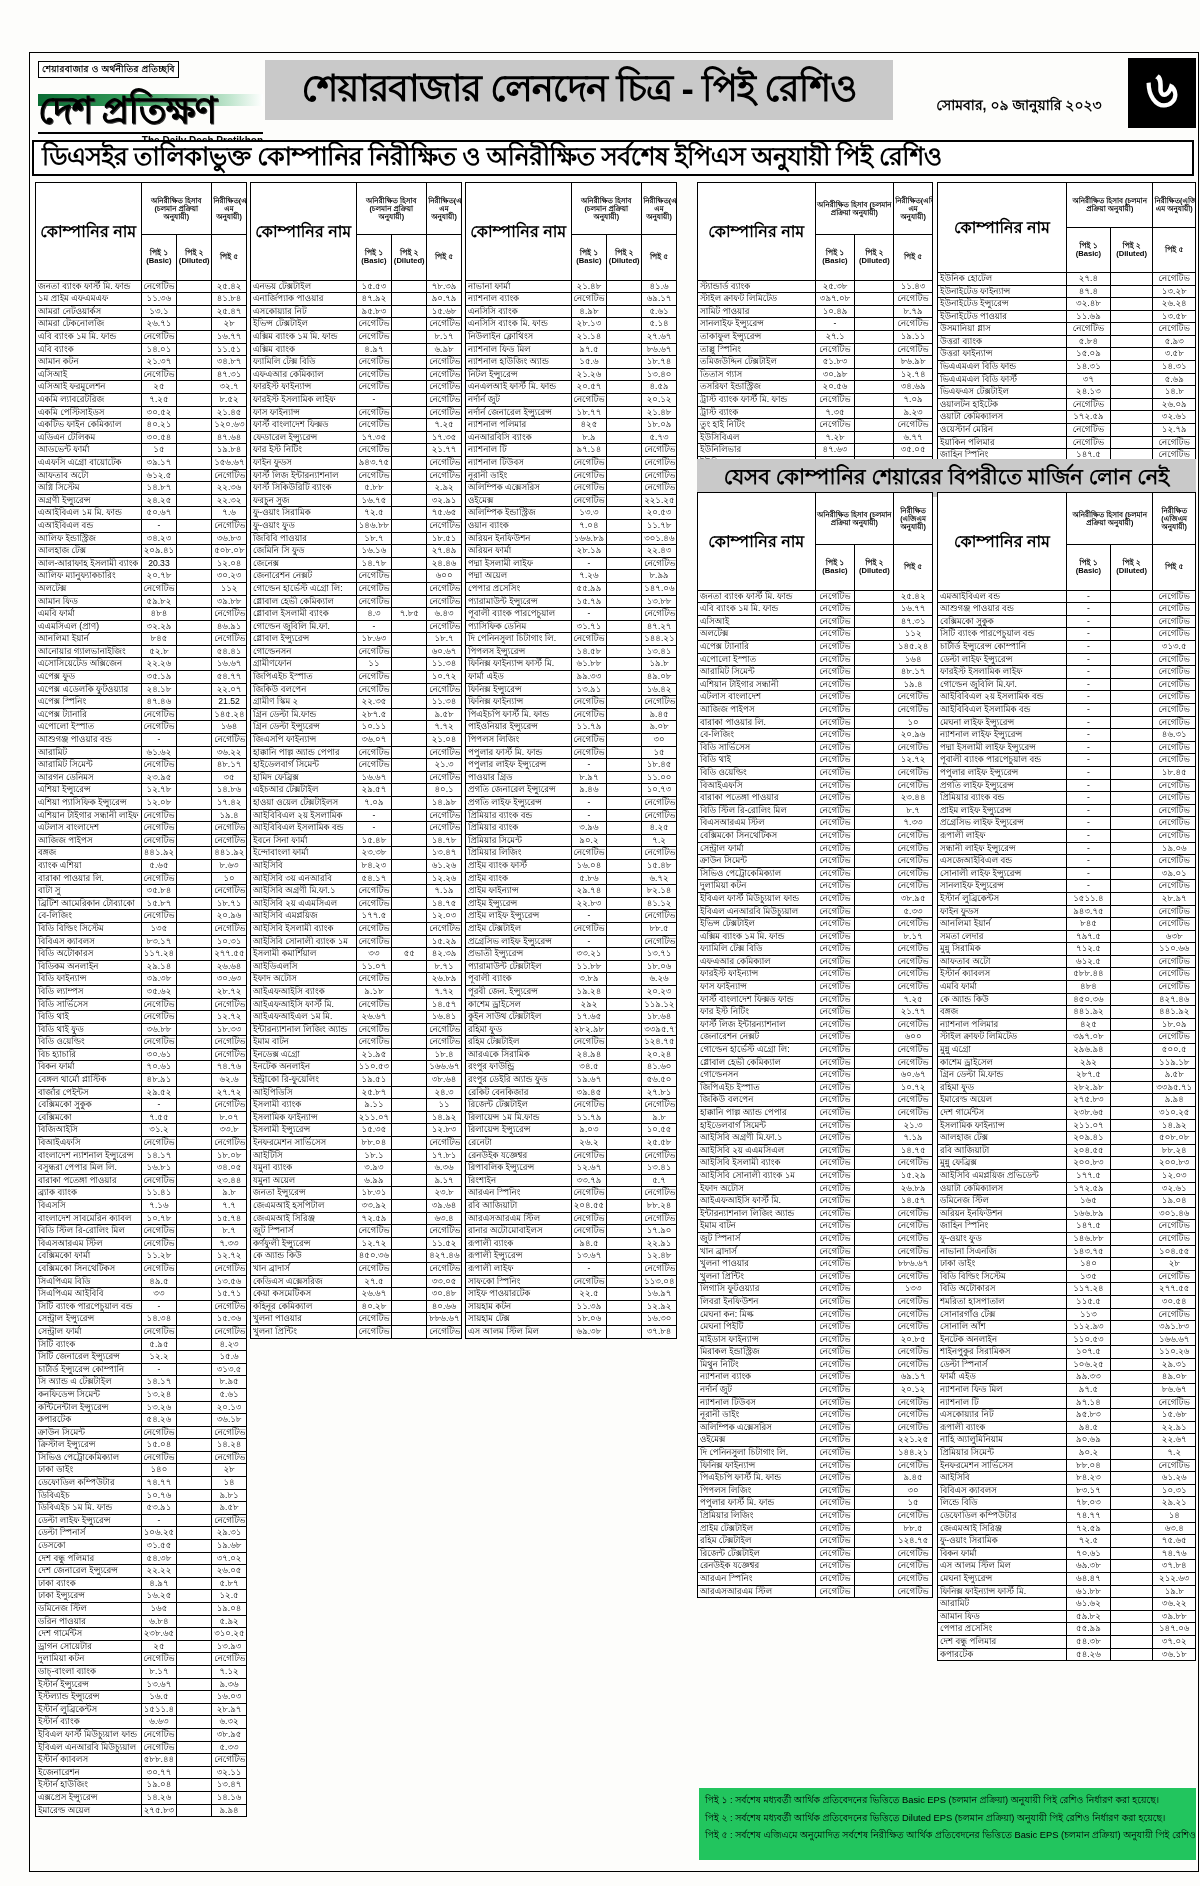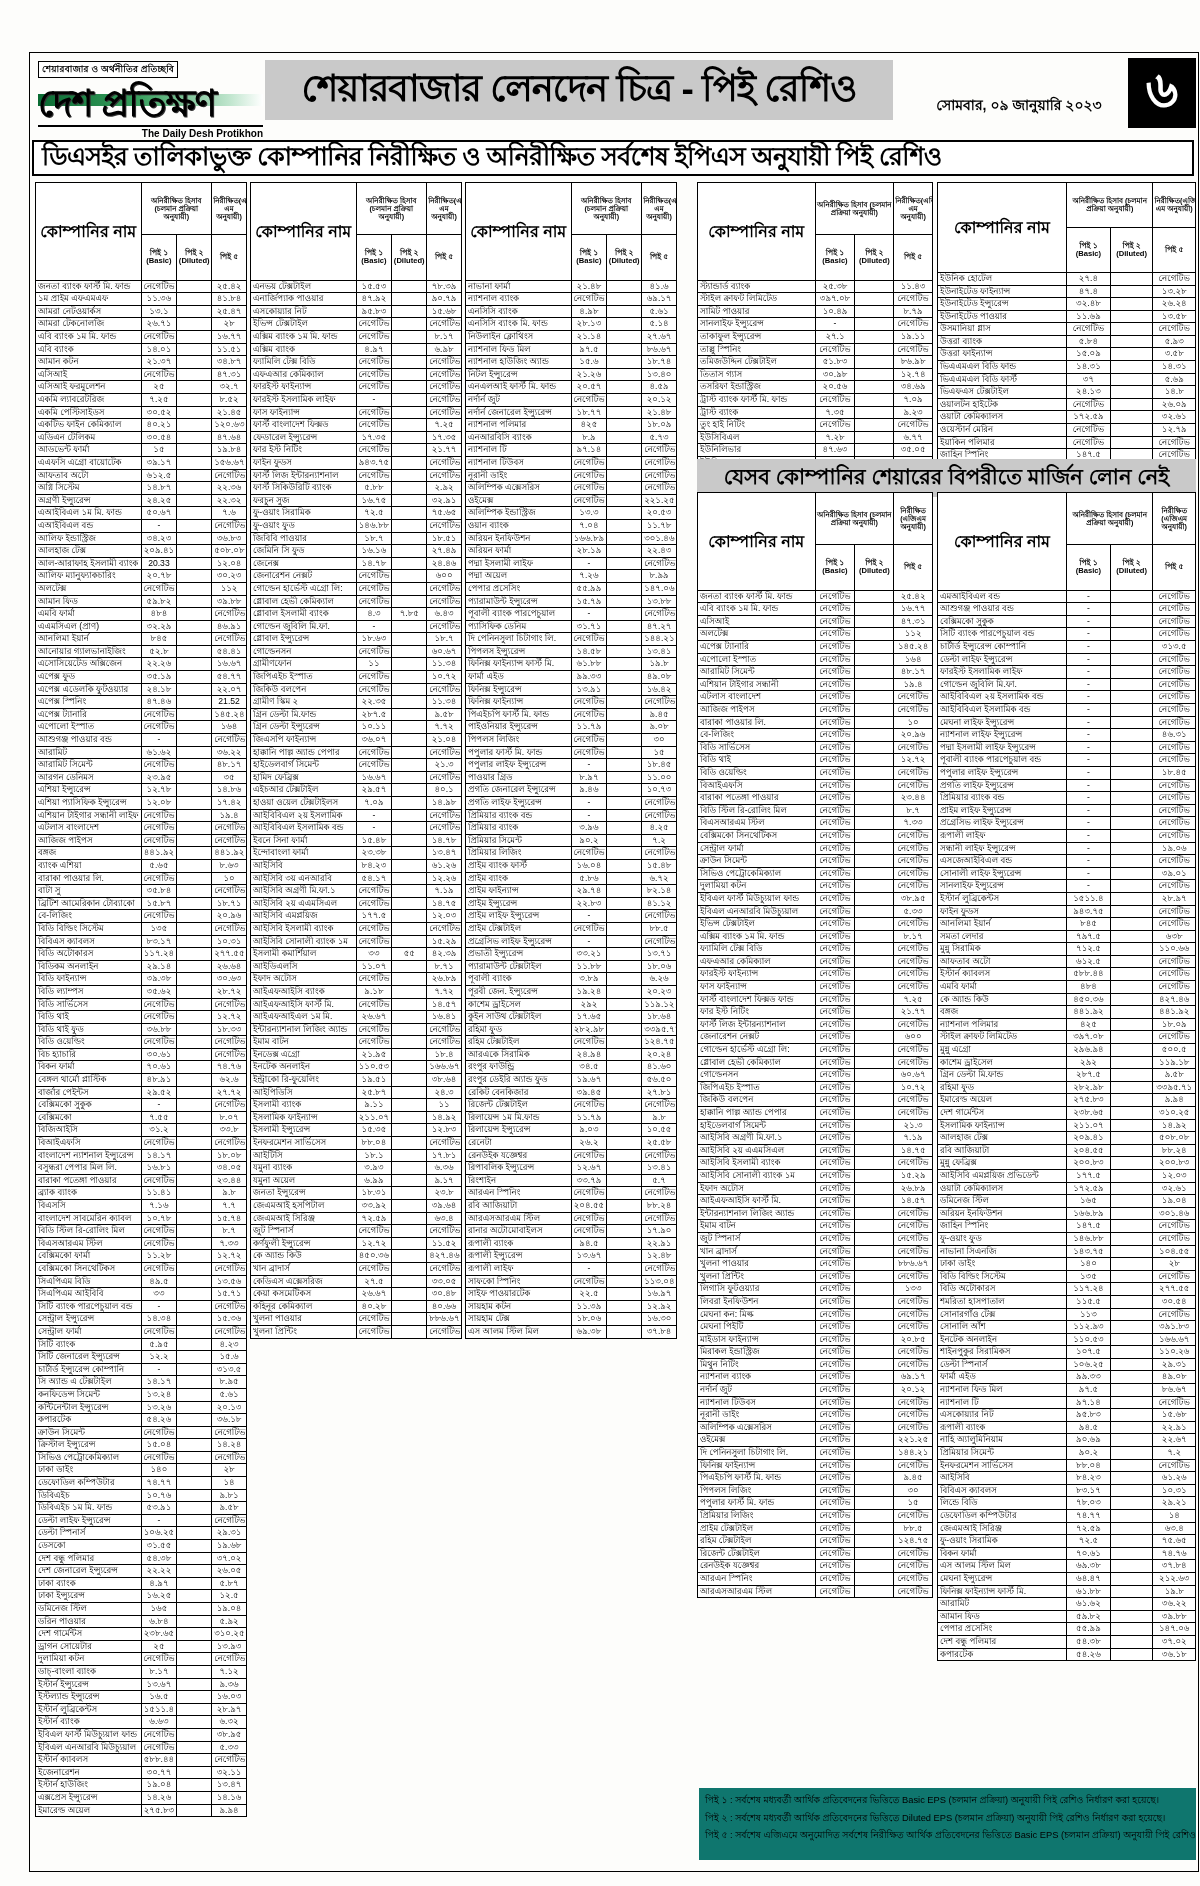--- a/index.html
+++ b/index.html
@@ -3,22 +3,22 @@
 <meta charset="utf-8">
 <style>
   html,body{margin:0;padding:0;background:#888;}
   .page{position:relative;width:1200px;height:1886px;background:#fdfdfb;margin:0 auto;
         font-family:"Liberation Sans","DejaVu Sans",sans-serif;color:#000;overflow:hidden;}
   .outer-frame{position:absolute;left:29px;top:52px;width:1168px;height:1818px;border:1px solid #000;}
   
   .masthead{position:absolute;left:34px;top:56px;width:1160px;height:82px;}
   .logo-block{position:absolute;left:4px;top:2px;width:232px;height:80px;}
   .tagline{font-size:9px;font-weight:bold;letter-spacing:.3px;border:1px solid #000;display:inline-block;
-           padding:0 3px;background:#fff;font-family:Liberation Serif, serif;}
-  .logo-text{font-size:37px;font-weight:bold;line-height:1.0;letter-spacing:-1px;margin-top:7px;
+           padding:0 3px;background:#fff;}
+  .logo-text{font-size:37px;font-weight:bold;line-height:1.0;letter-spacing:-1px;margin-top:14px;
              text-shadow:1px 1px 0 #333;position:relative;z-index:2;}
   .logo-swoosh{position:absolute;left:0;top:36px;width:225px;height:12px;z-index:1;
                background:linear-gradient(90deg,#0a6b33,#39a05e 45%,#bfe5cd 85%,#fff);}
   .logo-sub{font-size:10px;font-weight:bold;text-align:right;border-top:2px solid #000;margin-top:3px;
             padding-top:1px;width:225px;}
   .title-bar{position:absolute;left:231px;top:4px;width:628px;height:60px;background:#c9c9c9;
              display:flex;align-items:center;justify-content:center;}
   .title-text{font-size:37px;font-weight:bold;letter-spacing:-1px;}
   .date-text{position:absolute;left:880px;top:38px;width:210px;font-size:14px;font-weight:bold;text-align:center;}
   .page-no-box{position:absolute;left:1094px;top:2px;width:68px;height:70px;background:#000;color:#fff;
@@ -35,21 +35,21 @@
   th.h-name{font-size:16px;}
   th.h-grp{font-size:7.2px;font-weight:normal;}
   th.h-pe{font-size:7.6px;}
   table.petable td{white-space:nowrap;font-size:8.6px;height:11.6px;line-height:11.6px;}
   td.c-name{text-align:left;}
   td.c-val{text-align:center;}
   
   .margin-title{position:absolute;left:697px;top:459px;width:499px;height:38px;background:#c9c9c9;
                 display:flex;align-items:center;justify-content:center;font-size:21px;font-weight:bold;text-align:center;}
   
-  .footnote-box{position:absolute;left:699px;top:1788px;width:497px;height:72px;background:#0f766e;
+  .footnote-box{position:absolute;left:699px;top:1788px;width:497px;height:72px;background:#22c55e;
                 font-size:9.3px;line-height:1.9;padding:4px 4px 0 6px;box-sizing:border-box;white-space:nowrap;overflow:hidden;}
 </style>
 </head>
 <body>
 
 <div class="page">
   <div class="outer-frame"></div>
 
   <div class="masthead">
     <div class="logo-block">

